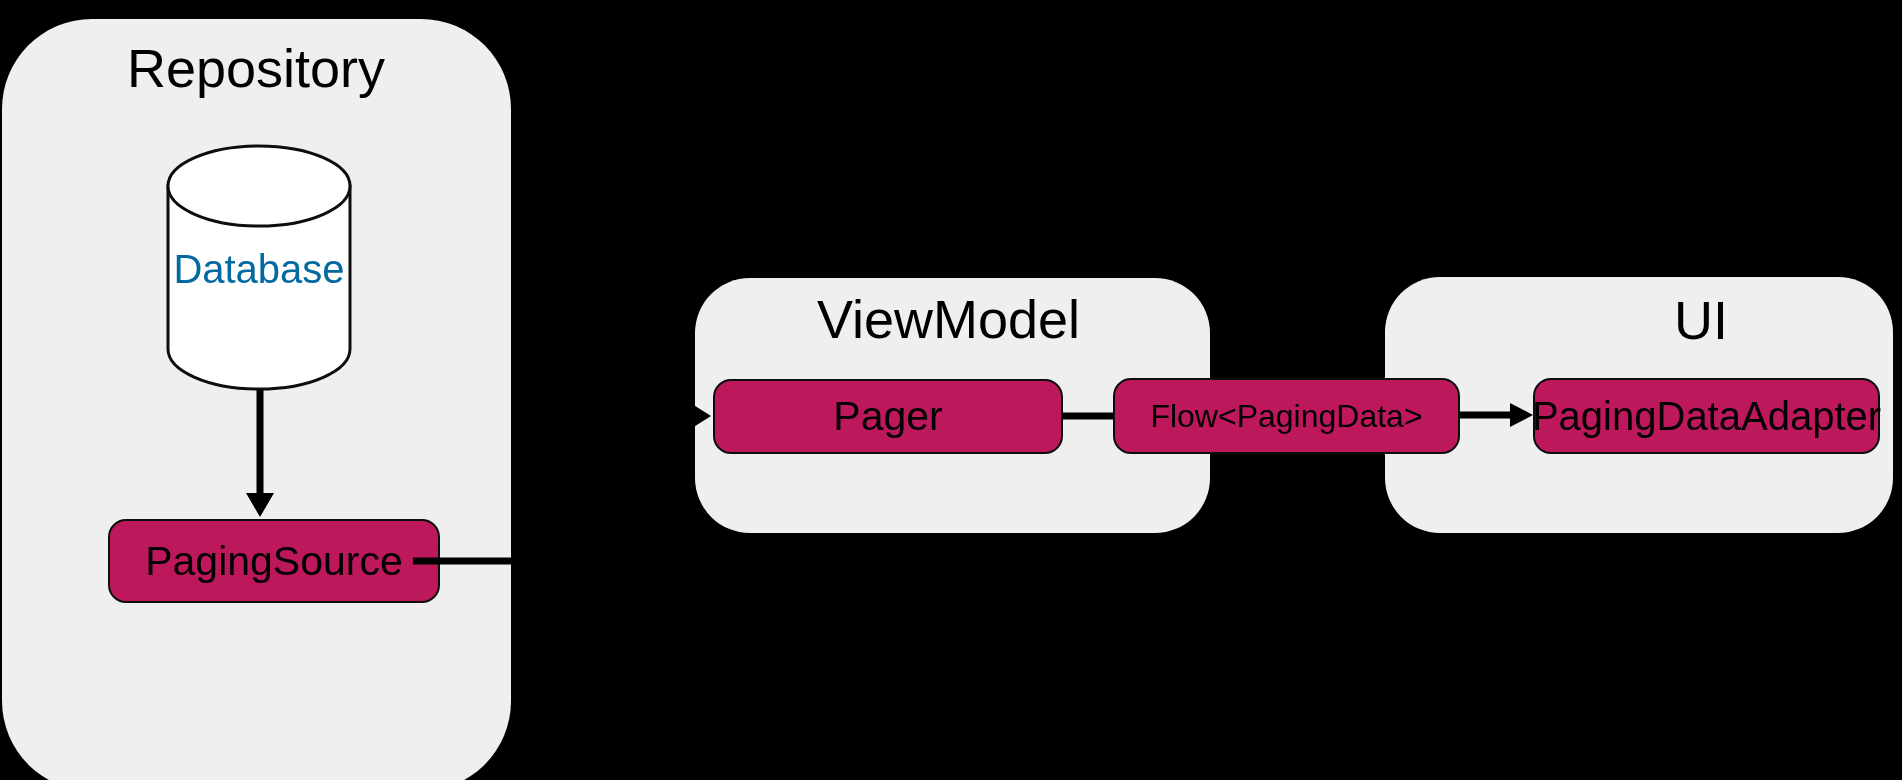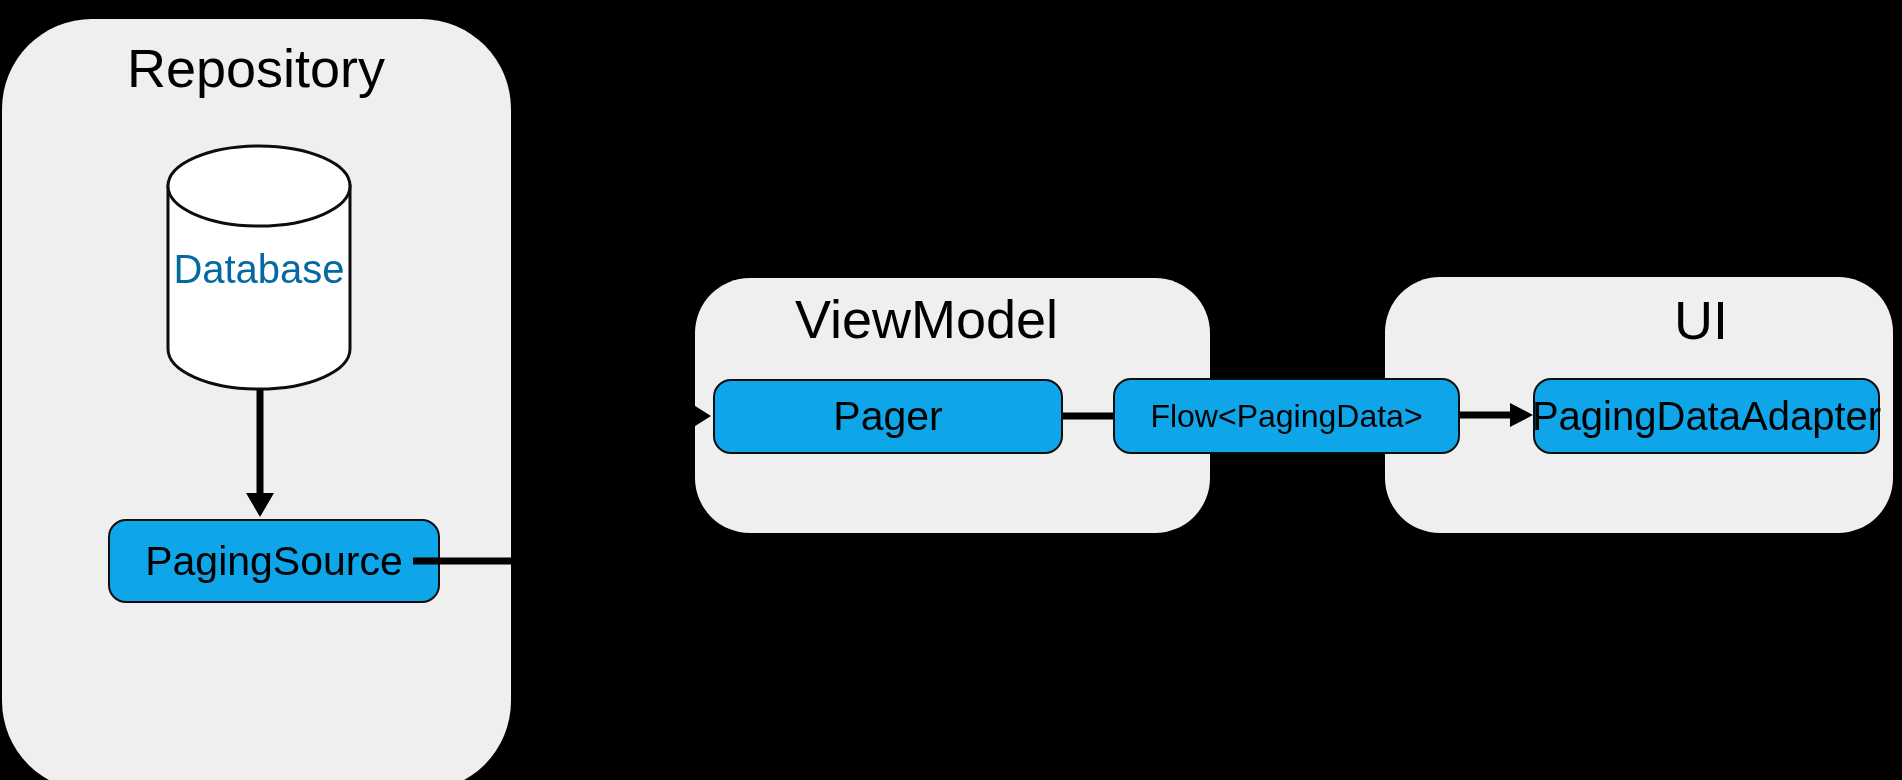--- a/index.html
+++ b/index.html
@@ -21,36 +21,36 @@
     z-index:2;
     font-size:54px;
     line-height:56px;
     color:#000000;
     text-align:center;
     white-space:nowrap;
   }
   .node{
     position:absolute;
     z-index:3;
-    background:#0ea5e9;
+    background:#be185d;
     border:2.5px solid #0d0d0d;
     border-radius:18px;
     box-sizing:border-box;
     display:flex;
     align-items:center;
     justify-content:center;
     font-size:41px;
     color:#000000;
     white-space:nowrap;
     text-align:center;
   }
   #repo-box{left:2px;top:3px;width:509px;height:772px;border-radius:90px;}
   #repo-title{left:36px;top:24px;width:440px;}
   #vm-box{left:695px;top:262px;width:515px;height:255px;border-radius:55px;}
-  #vm-title{left:669px;top:275px;width:515px;}
+  #vm-title{left:691px;top:275px;width:515px;}
   #ui-box{left:1385px;top:261px;width:508px;height:256px;border-radius:55px;}
   #ui-title{left:1447px;top:276px;width:508px;}
   #cylinder-svg{position:absolute;left:157px;top:120px;z-index:2;}
   #database-label{
     position:absolute;left:159px;top:233px;width:200px;height:40px;
     z-index:3;display:flex;align-items:center;justify-content:center;
     font-size:40px;color:#0369a1;
   }
   #paging-source{left:108px;top:503px;width:332px;height:84px;}
   #pager{left:713px;top:363px;width:350px;height:75px;}

